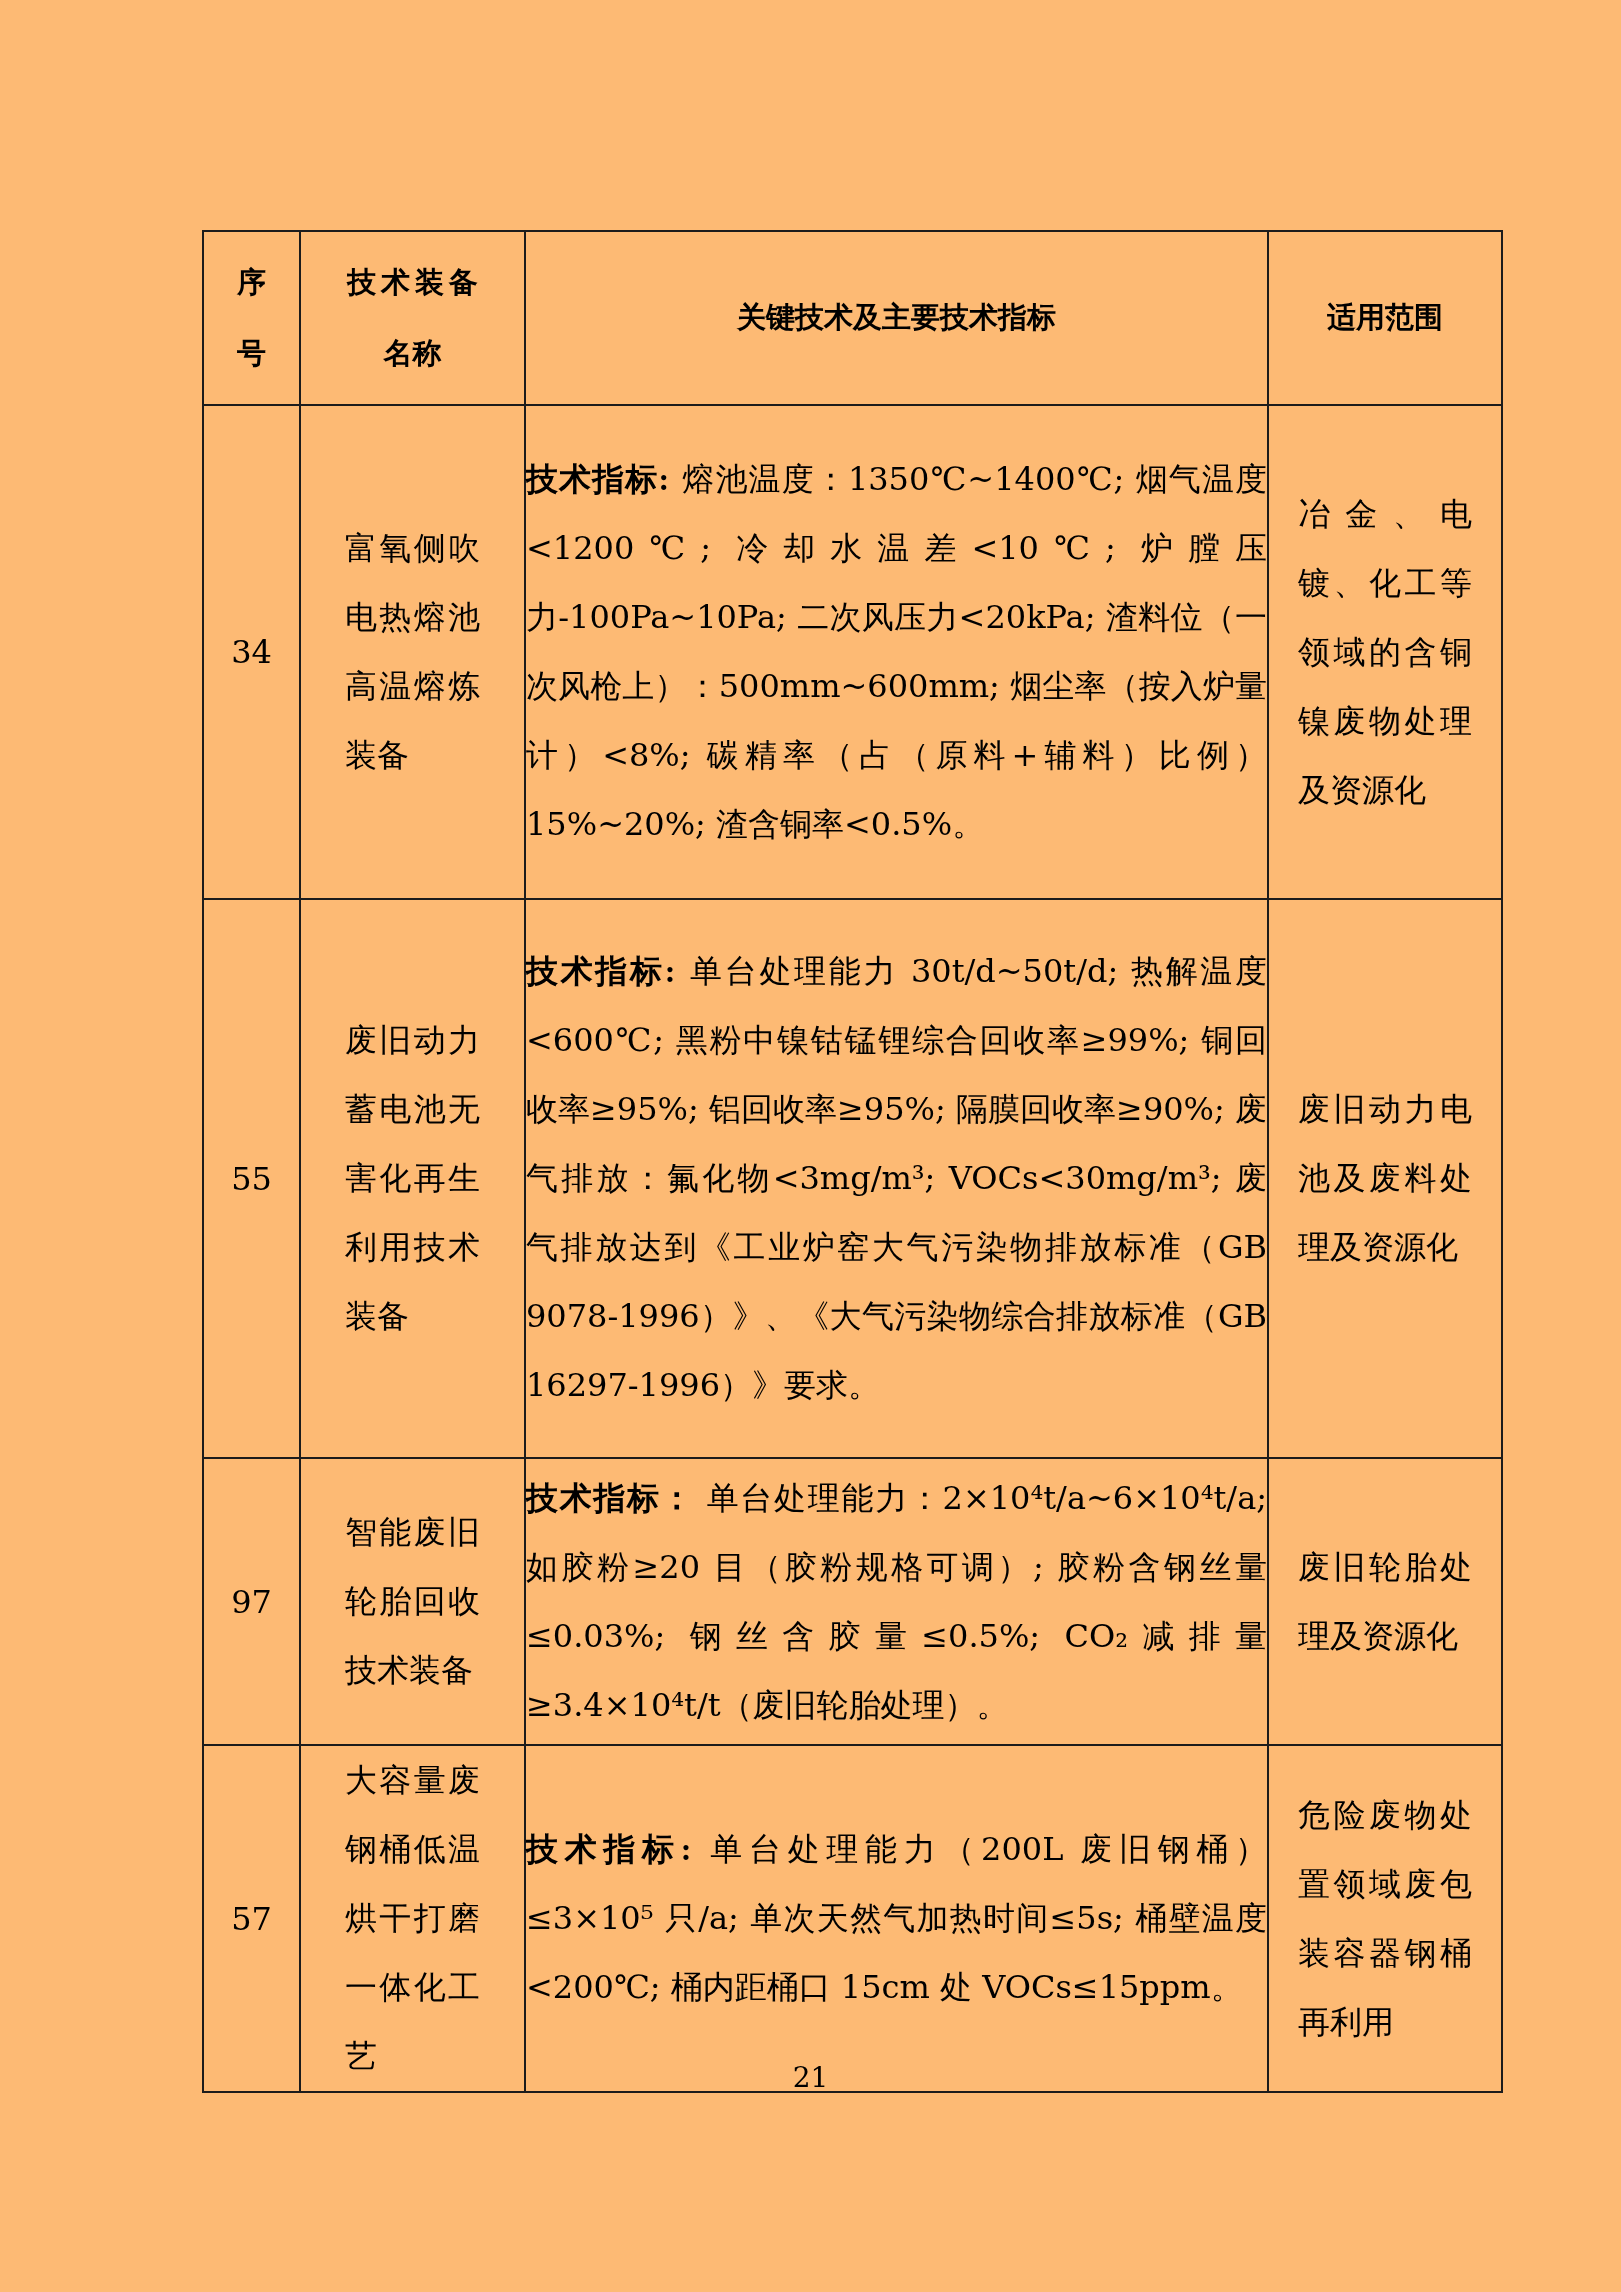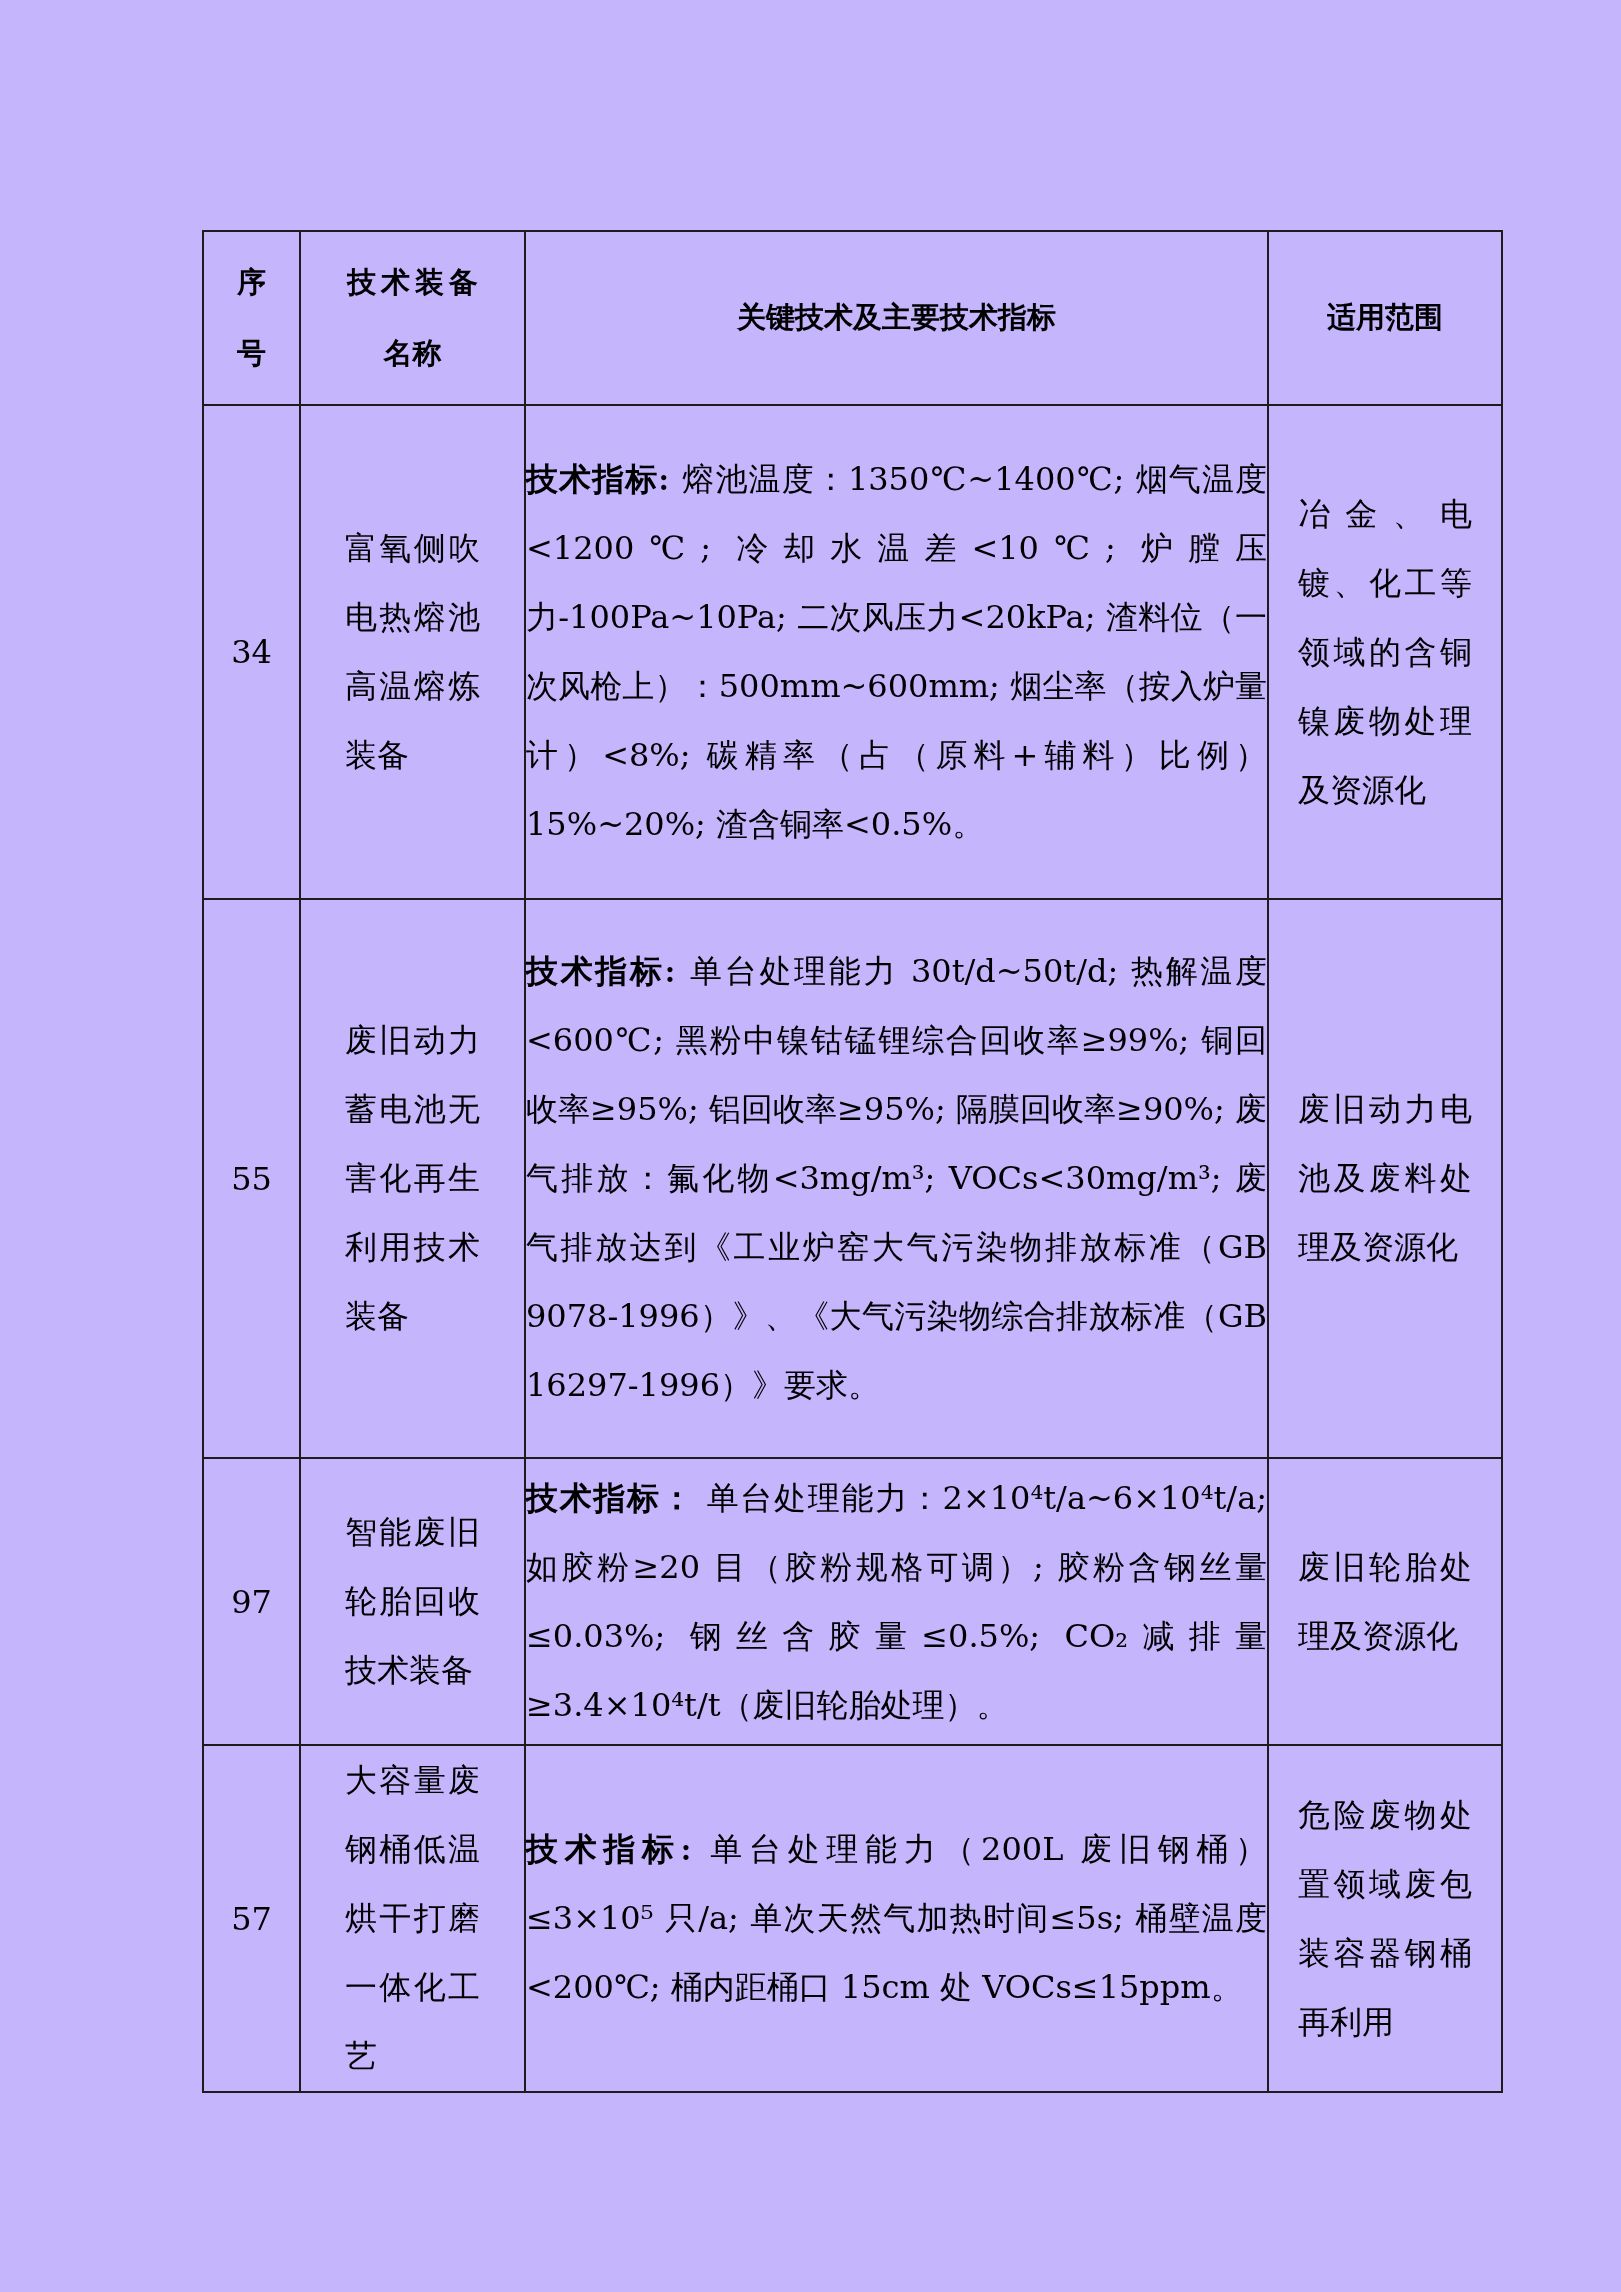--- a/index.html
+++ b/index.html
@@ -1,19 +1,19 @@
 <!DOCTYPE html>
 <html lang="zh"><head>
 <meta charset="utf-8">
 <style>
   html,body{margin:0;padding:0;background:#ffffff;}
   .page{
     position:relative;
     width:1621px;height:2293px;
-    background:#c4b5fd;
+    background:#fdba74;
     color:#000;
     font-family:"DejaVu Serif","Liberation Serif",serif;
     overflow:hidden;
   }
   table.doc-table{
     position:absolute;
     left:202px;top:230px;
     width:1300px;
     border-collapse:collapse;
     table-layout:fixed;
@@ -144,15 +144,16 @@
           <div class="spec-inner"><b class="spec-label">技术指标:</b><span>单台处理能力（200L 废旧钢桶）≤3×10⁵ 只/a; 单次天然气加热时间≤5s; 桶壁温度&lt;200℃; 桶内距桶口 15cm 处 VOCs≤15ppm。</span></div>
         </td>
         <td>
           <div class="scope-inner">危险废物处置领域废包装容器钢桶再利用</div>
         </td>
       </tr>
 
     </tbody>
   </table>
 
+  <div class="page-number">21</div>
 
 </div>
 
 
 </body></html>

